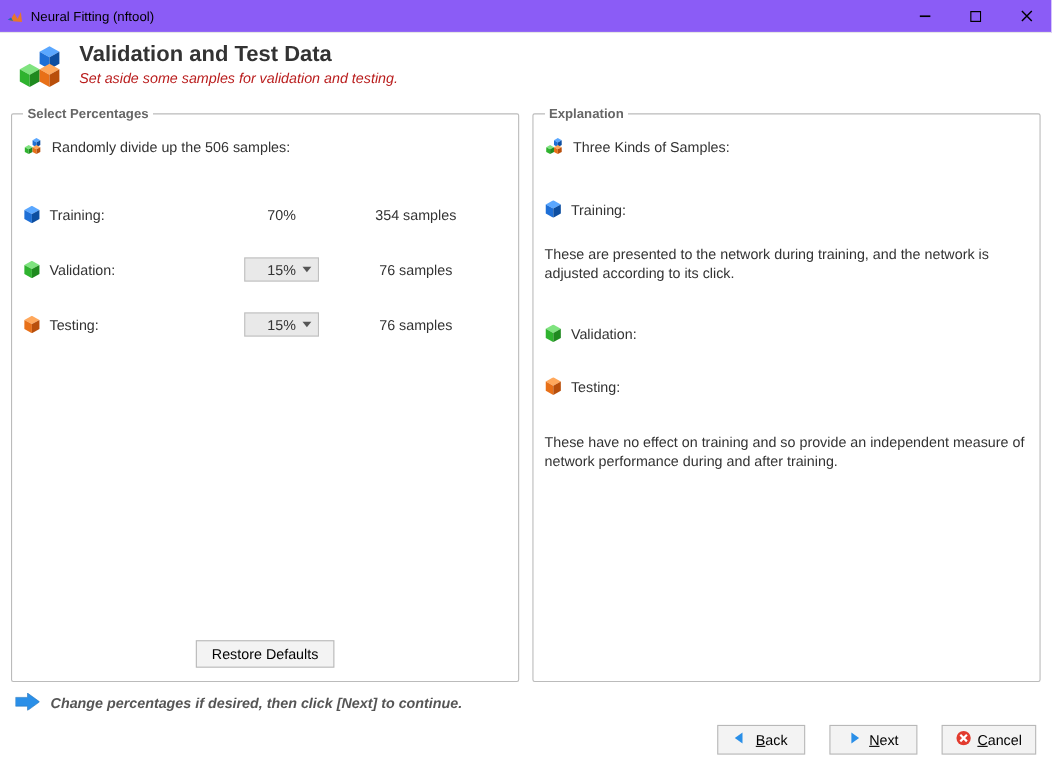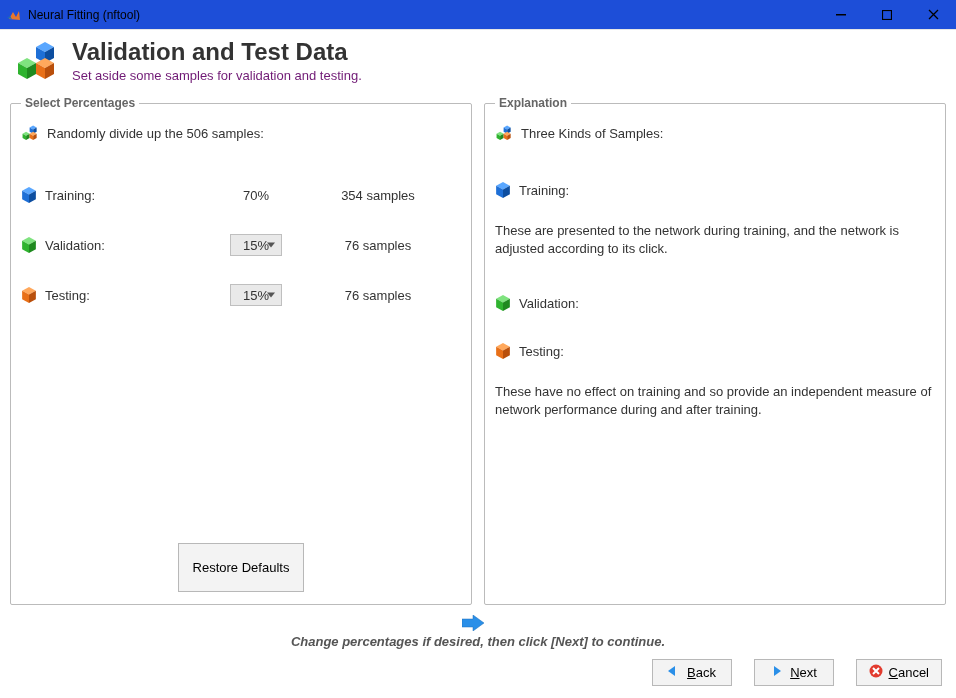--- a/index.html
+++ b/index.html
@@ -15,43 +15,43 @@
     flex-direction: column;
   }
 
   
   .titlebar {
     height: 30px;
     display: flex;
     align-items: center;
     padding: 0 0 0 6px;
     border-bottom: 1px solid #e6e6e6;
-    background: #1d4ed8;
+    background: #8b5cf6;
   }
   .titlebar .app-icon { width:16px; height:16px; margin-right:6px; }
   .titlebar .title { flex: 1; color:#000; font-size:12px; }
   .titlebar .win-btns { display:flex; height:100%; }
   .titlebar .win-btn {
     width: 46px;
     display:flex; align-items:center; justify-content:center;
     font-family: sans-serif;
     font-size: 13px;
     color:#000;
   }
   .titlebar .close-x { font-size:15px; }
 
   
   .header {
     display:flex;
     padding: 8px 14px 12px 14px;
     align-items:flex-start;
   }
   .header .big-icon { width:46px; height:46px; margin-right:12px; flex-shrink:0; }
-  .header h1 { margin:0 0 2px 0; font-size:24px; font-weight:700; color:#333; }
-  .header .subtitle { margin:0; font-size:13px; color:#701a75; }
+  .header h1 { margin:0 0 2px 0; font-size:20px; font-weight:700; color:#333; }
+  .header .subtitle { margin:0; font-size:13px; color:#b91c1c;font-style:italic; }
 
   
   .body {
     flex: 1;
     display: flex;
     padding: 0 10px;
     gap: 12px;
     min-height: 0;
   }
   fieldset.panel {
@@ -94,21 +94,21 @@
     text-align: center;
   }
   .dist-row .samp {
     flex:1;
     text-align: center;
     padding-right: 6px;
   }
   .dist-row .pct-select {
     background:#e9e9e9;
     border:1px solid #bfbfbf;
-    width: 52px;
+    width: 68px;
     height: 22px;
     display:inline-flex;
     align-items:center;
     justify-content:center;
     position:relative;
   }
   .dist-row .pct-select::after {
     content:"";
     position:absolute;
     right:6px; top:50%;
@@ -118,21 +118,21 @@
     border-top:5px solid #555;
     transform: translateY(-50%);
   }
 
   .left-spacer { flex:1; }
 
   .restore-wrap { display:flex; justify-content:center; margin: 6px 0 2px 0; }
   .btn {
     background:#f3f3f3;
     border:1px solid #b8b8b8;
-    padding: 16px 14px;
+    padding: 4px 14px;
     font-size: 13px;
     color:#000;
     cursor:default;
     display:inline-flex;
     align-items:center;
     gap:6px;
   }
 
   
   .exp-row {
@@ -146,21 +146,20 @@
     margin: 0 0 10px 24px;
     line-height: 1.35;
     color:#333;
   }
 
   
   .instruction {
     display:flex; align-items:center;
     padding: 10px 14px 4px 14px;
     font-size: 13px;
-    flex-direction: column;
   }
   .instruction .arrow { margin-right:10px; }
   .instruction .txt { font-weight:700; color:#555; font-style:italic; }
 
   
   .footer {
     display:flex;
     padding: 6px 14px 12px 14px;
     align-items:center;
   }
@@ -374,21 +373,21 @@
     <div class="exp-row">
       <span class="icon">
         <svg width="16" height="16" viewBox="0 0 18 21">
             <polygon points="0,5 9,0 18,5 9,10" fill="#ffa85c"></polygon>
             <polygon points="0,5 0,16 9,21 9,10" fill="#e87018"></polygon>
             <polygon points="18,5 18,16 9,21 9,10" fill="#b94f0b"></polygon>
           </svg>
       </span>
       <span>Testing:</span>
     </div>
-    <p class="exp-text" style="margin-left:0;">These have no effect on training and so provide an independent measure of network performance during and after training.</p>
+    <p class="exp-text" style="margin-left:0;margin-top:10px;">These have no effect on training and so provide an independent measure of network performance during and after training.</p>
   </fieldset>
 </div>
 
 <div class="instruction">
   <span class="arrow">
     <svg width="22" height="16" viewBox="0 0 22 16">
       <polygon points="0,4 11,4 11,0 22,8 11,16 11,12 0,12" fill="#2a8fe8" stroke="#1d6fb8" stroke-width="0.5"></polygon>
     </svg>
   </span>
   <span class="txt">Change percentages if desired, then click [Next] to continue.</span>

